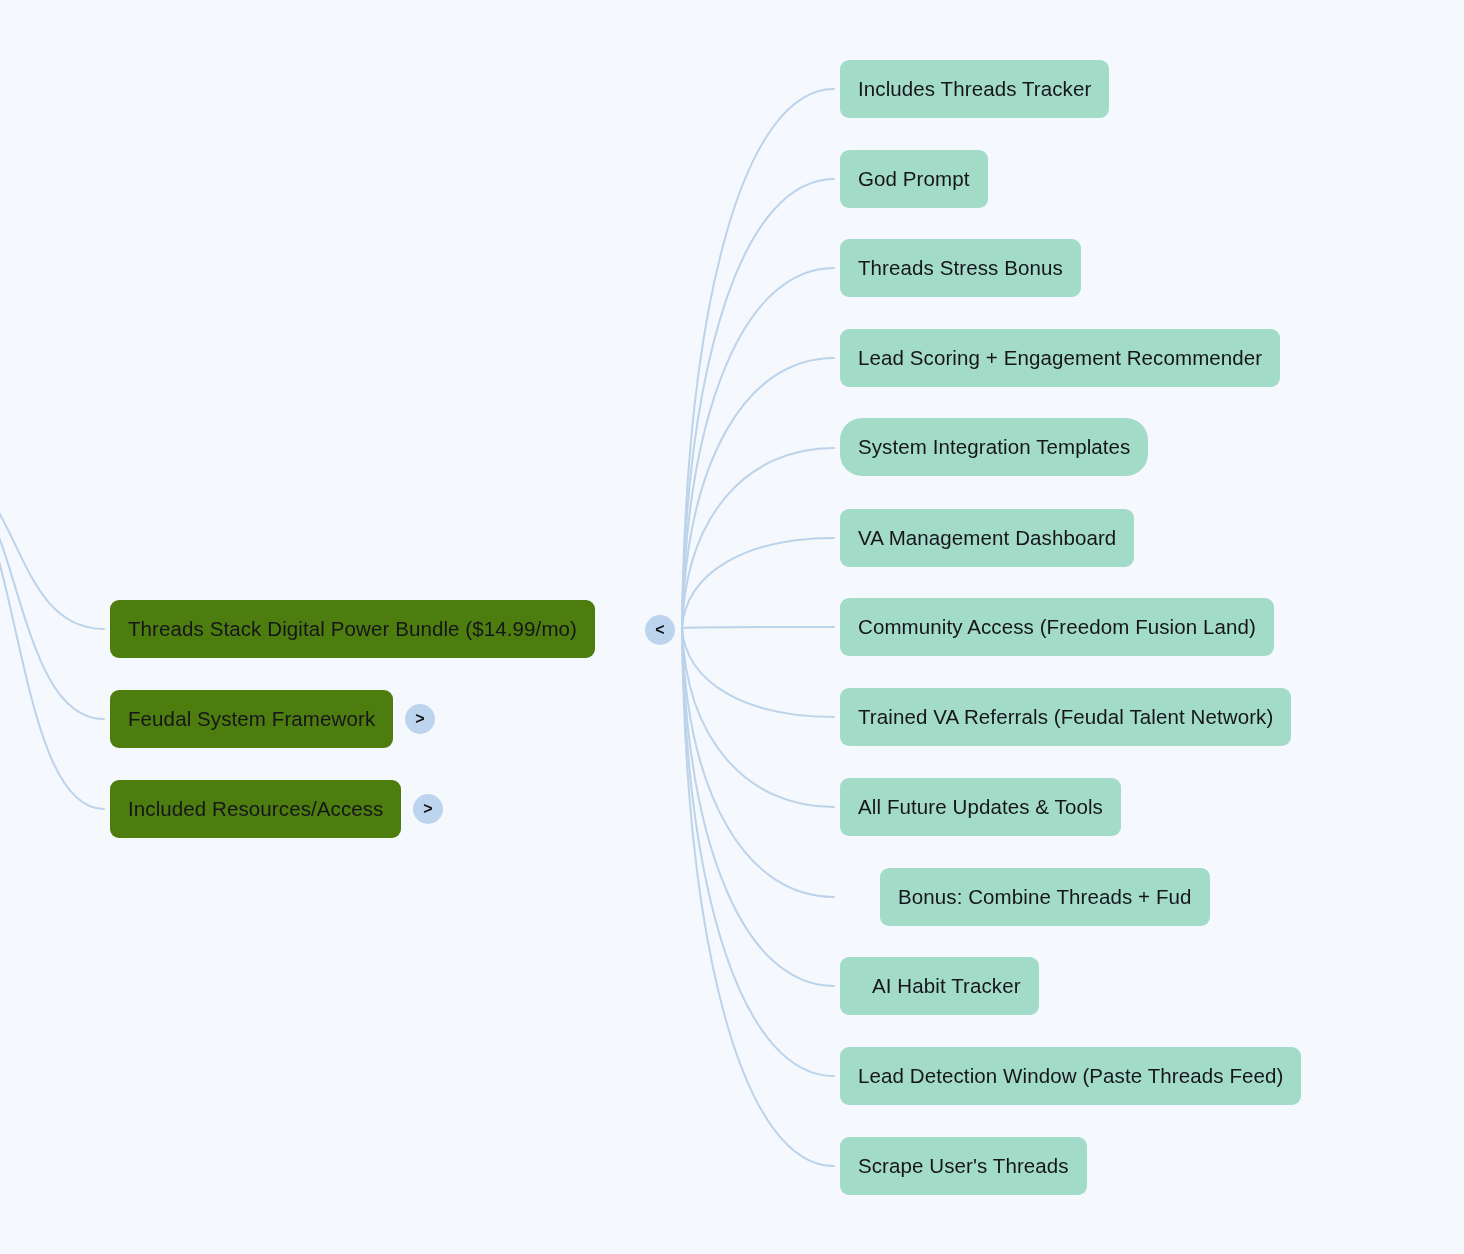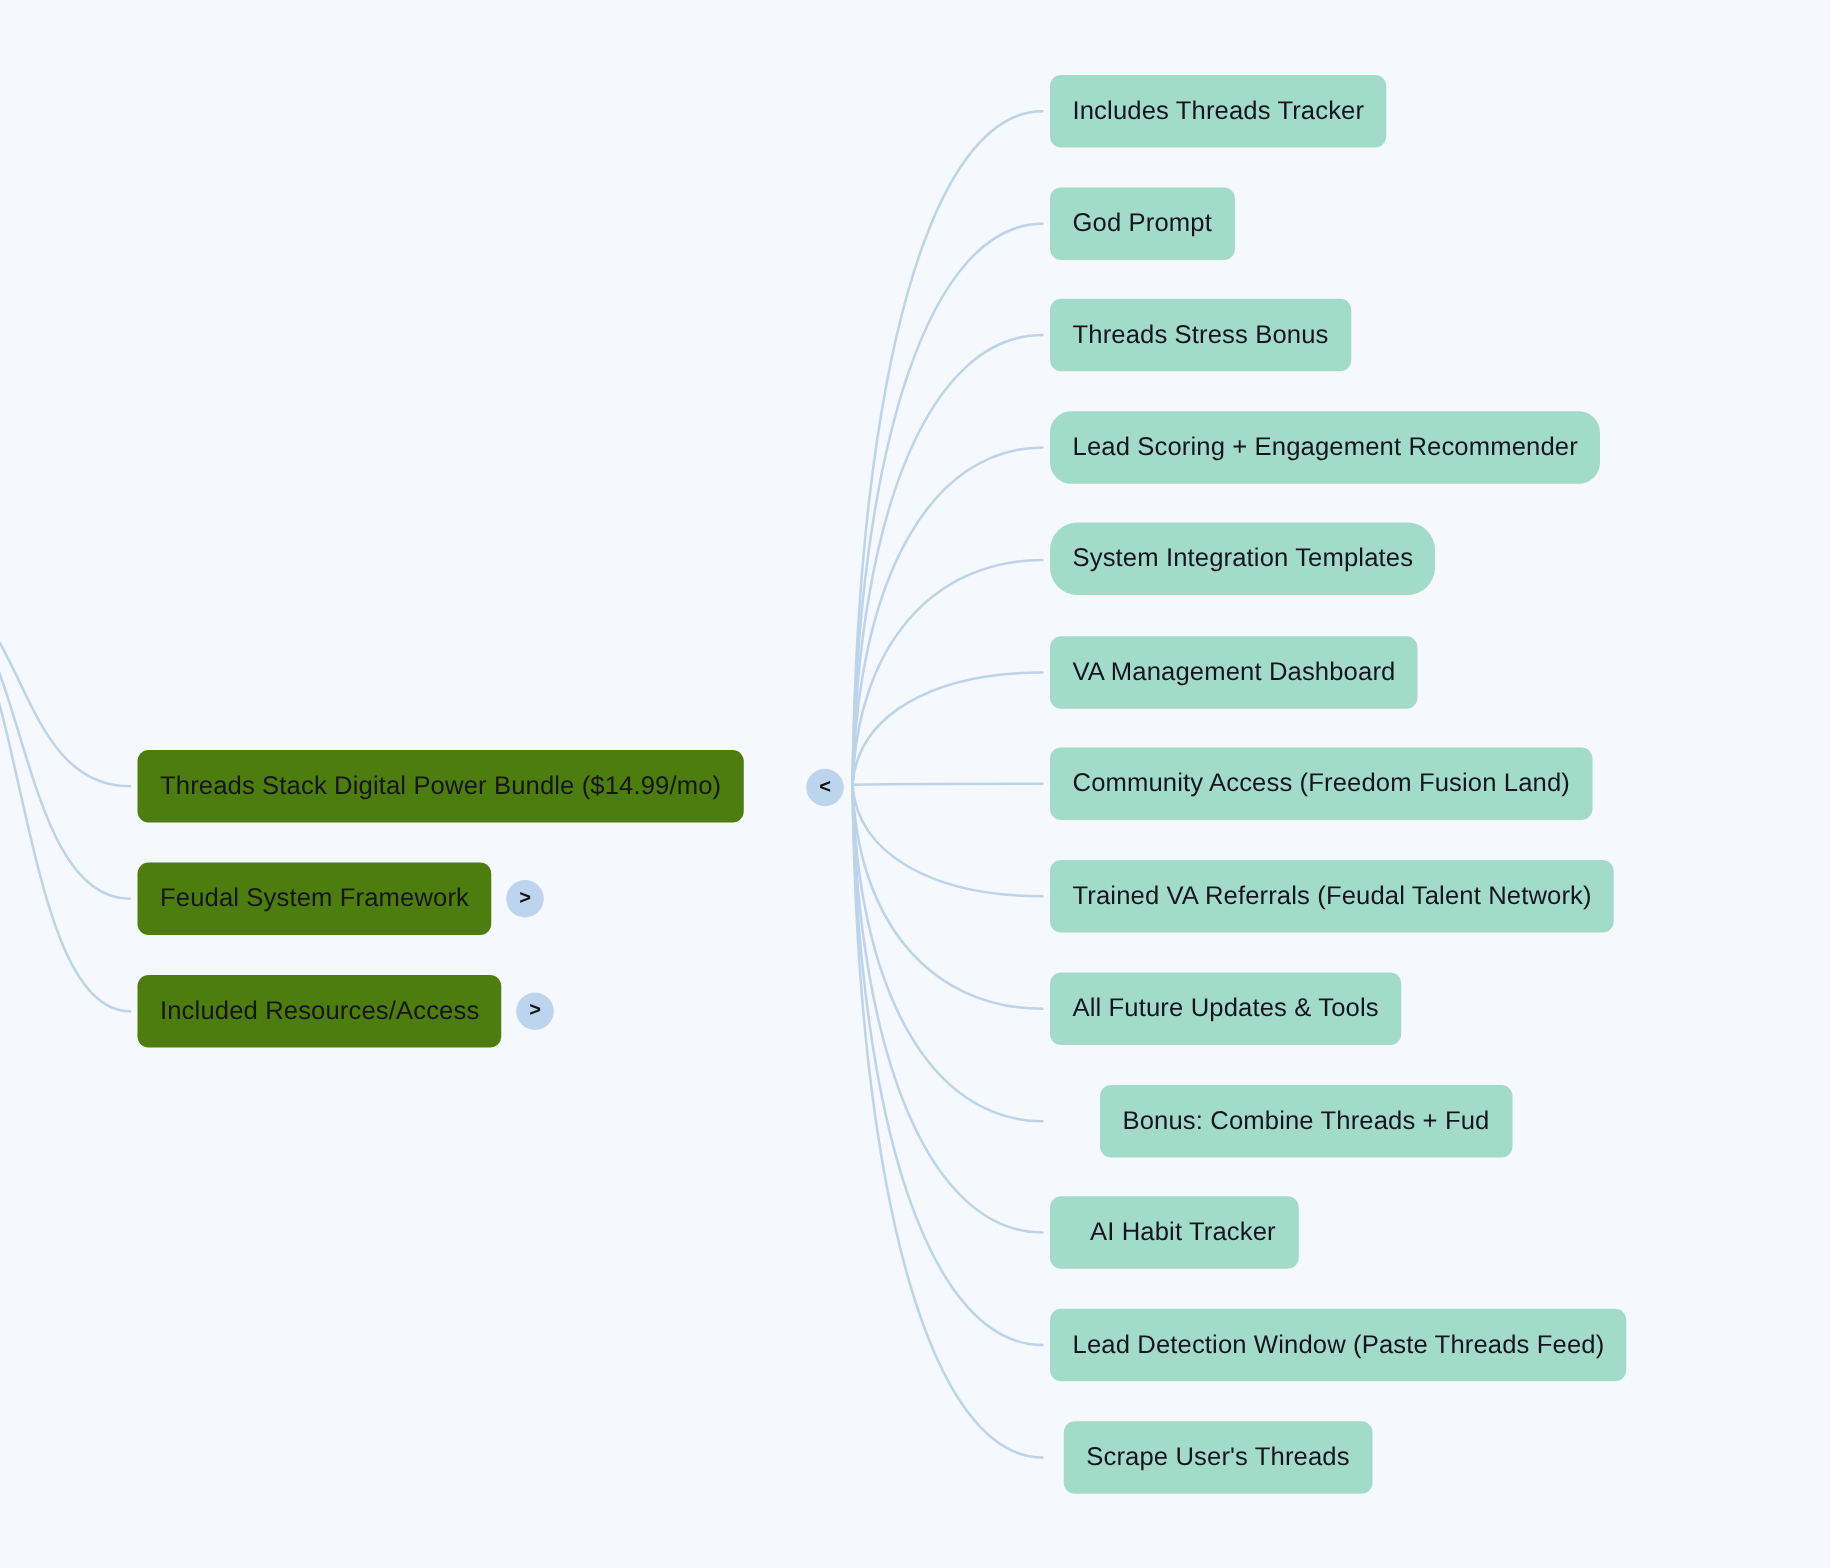--- a/index.html
+++ b/index.html
@@ -105,21 +105,21 @@
       </div>
       <div class="node leaf" style="left: 840px; top: 60px;">
         <span class="node-label">Includes Threads Tracker</span>
       </div>
       <div class="node leaf" style="left: 840px; top: 150px;">
         <span class="node-label">God Prompt</span>
       </div>
       <div class="node leaf" style="left: 840px; top: 239px;">
         <span class="node-label">Threads Stress Bonus</span>
       </div>
-      <div class="node leaf" style="left: 840px; top: 329px; border-radius: 17px;">
+      <div class="node leaf" style="left: 840px; top: 329px;">
         <span class="node-label">Lead Scoring + Engagement Recommender</span>
       </div>
       <div class="node leaf" style="left: 840px; top: 418px; border-radius: 22px;">
         <span class="node-label">System Integration Templates</span>
       </div>
       <div class="node leaf" style="left: 840px; top: 509px;">
         <span class="node-label">VA Management Dashboard</span>
       </div>
       <div class="node leaf" style="left: 840px; top: 598px;">
         <span class="node-label">Community Access (Freedom Fusion Land)</span>
@@ -132,21 +132,21 @@
       </div>
       <div class="node leaf" style="left: 840px; top: 868px; margin-left: 40px;">
         <span class="node-label">Bonus: Combine Threads + Fud</span>
       </div>
       <div class="node leaf" style="left: 840px; top: 957px; padding-left: 32px;">
         <span class="node-label">AI Habit Tracker</span>
       </div>
       <div class="node leaf" style="left: 840px; top: 1047px;">
         <span class="node-label">Lead Detection Window (Paste Threads Feed)</span>
       </div>
-      <div class="node leaf" style="left: 840px; top: 1137px; margin-left: 11px;">
+      <div class="node leaf" style="left: 840px; top: 1137px;">
         <span class="node-label">Scrape User's Threads</span>
       </div>
       <div class="toggle" style="left: 645px; top: 615px;">
         <span>&lt;</span>
       </div>
       <div class="toggle" style="left: 405px; top: 704px;">
         <span>&gt;</span>
       </div>
       <div class="toggle" style="left: 413px; top: 794px;">
         <span>&gt;</span>

